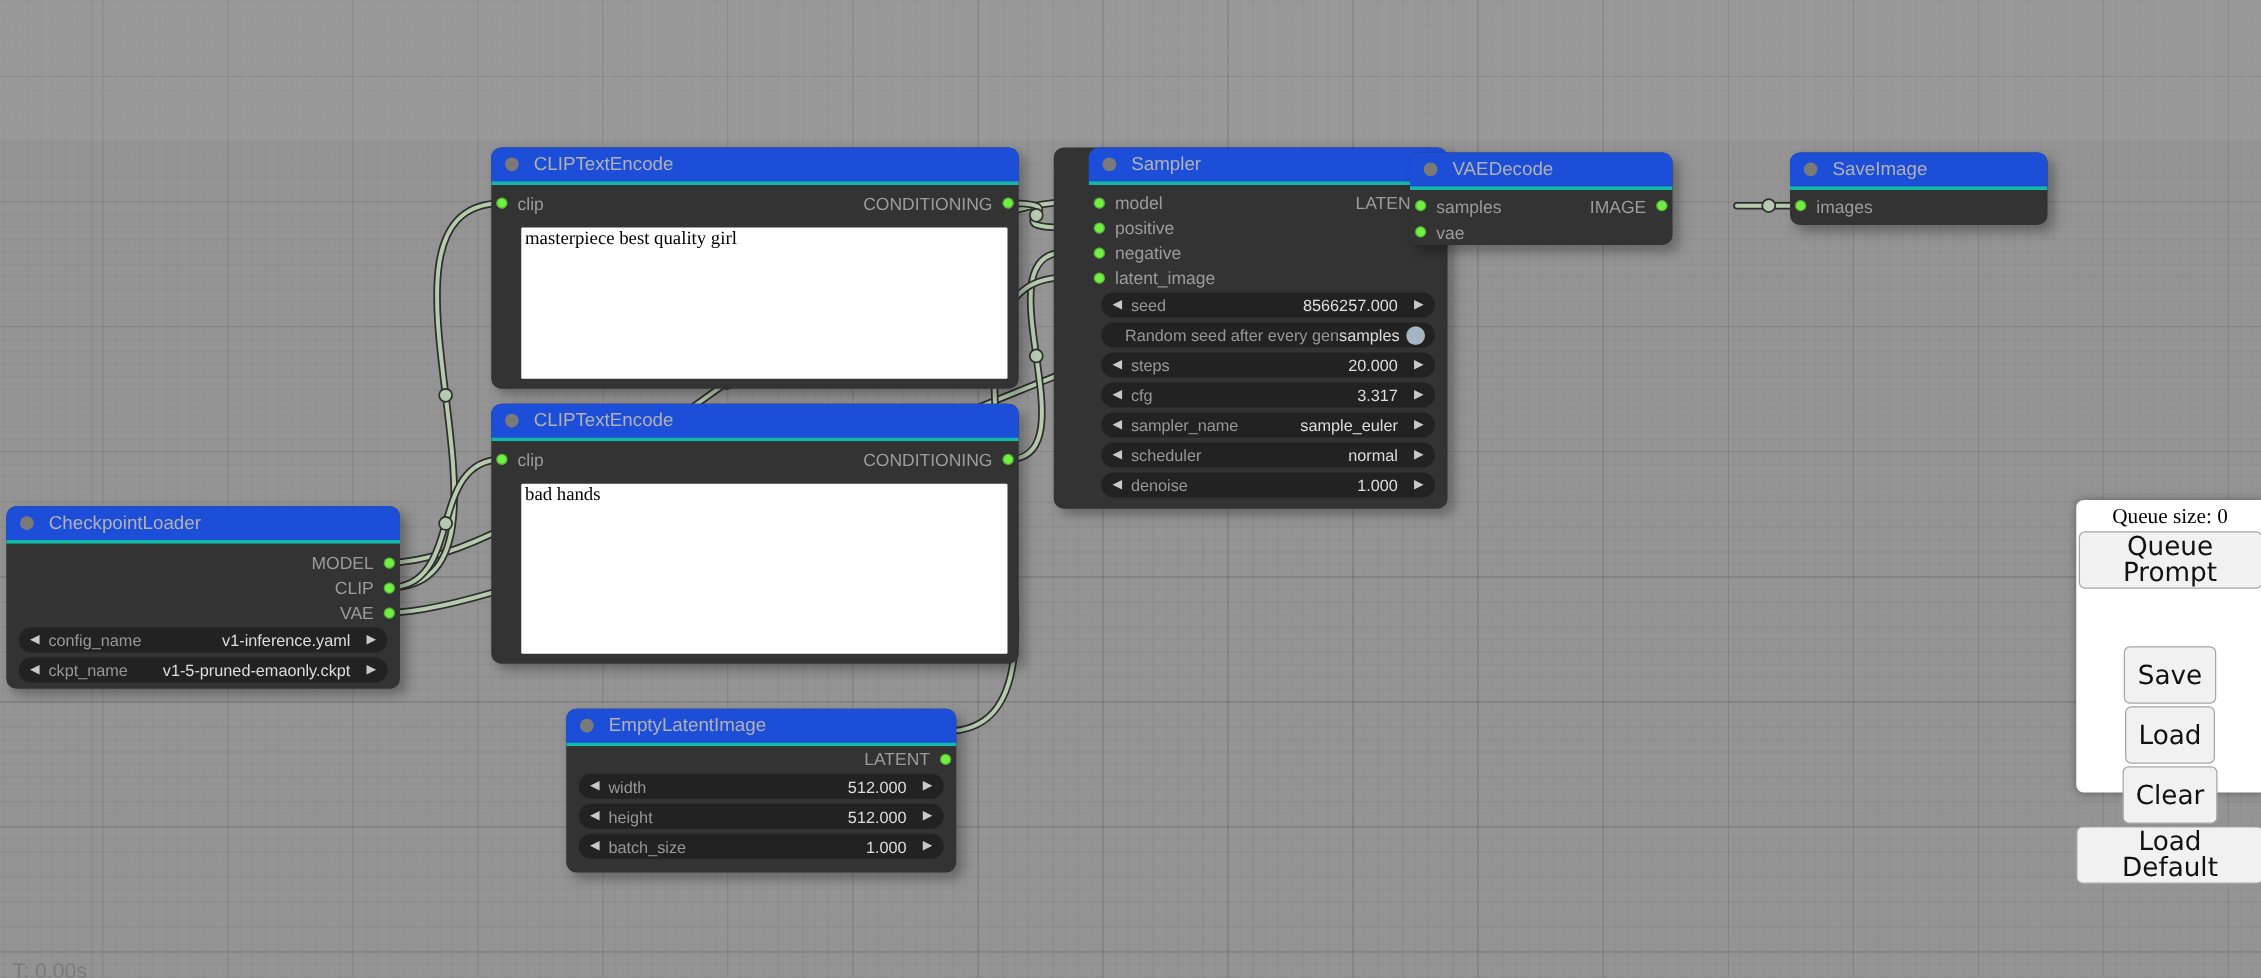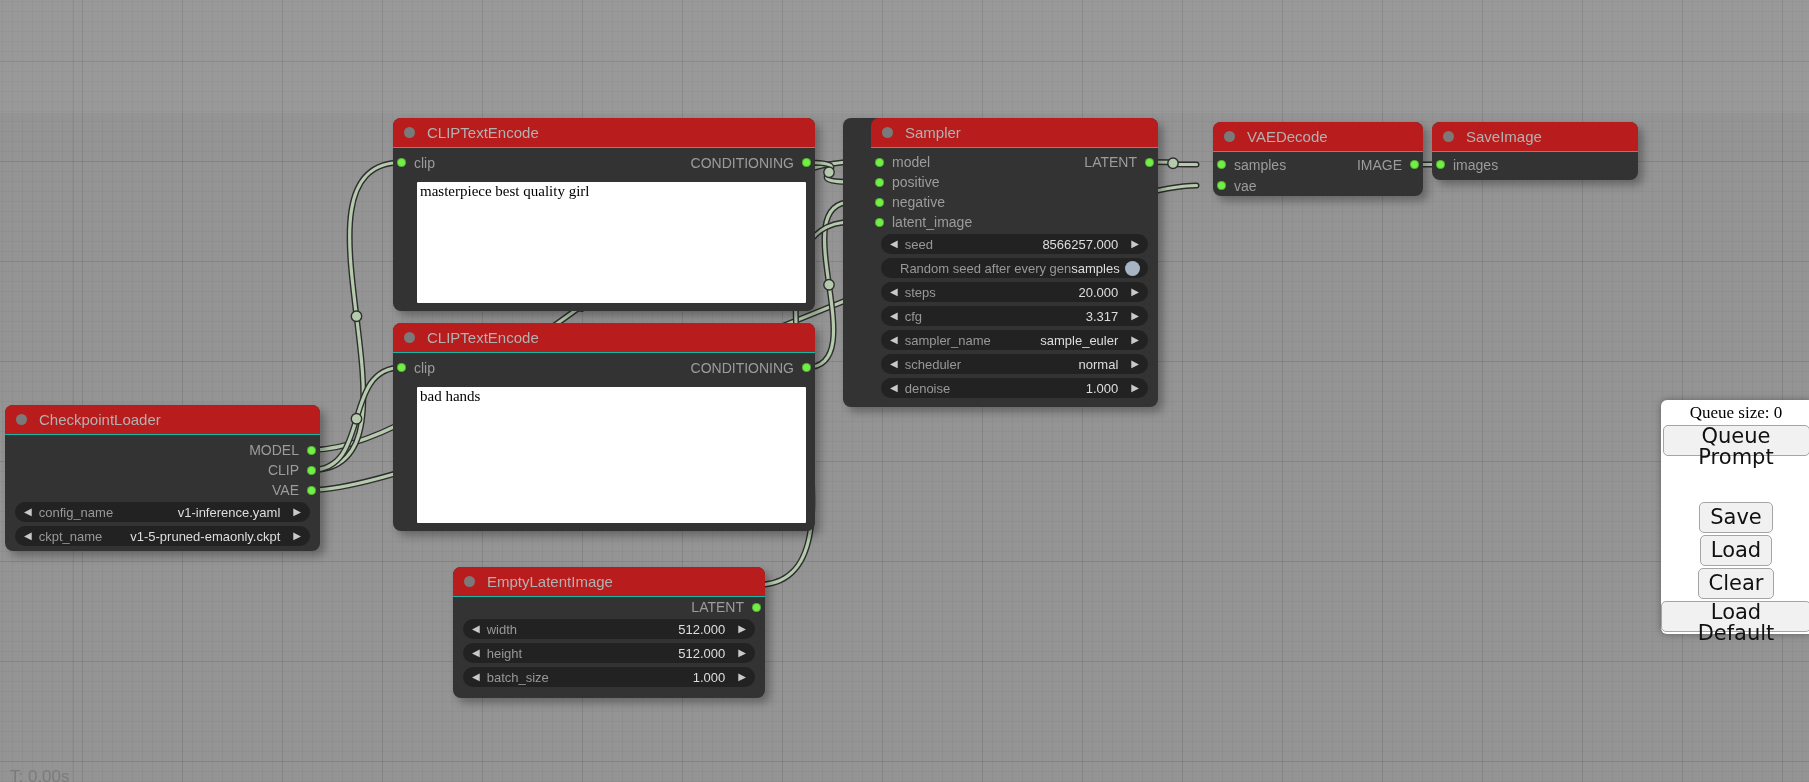--- a/index.html
+++ b/index.html
@@ -16,22 +16,22 @@
   }
   #top-band{position:absolute;top:0;left:0;right:0;height:113px;background:rgba(255,255,255,0.055);z-index:0;}
   #wires{position:absolute;left:0;top:0;width:1809px;height:782px;z-index:1;pointer-events:none;}
   #nodes{position:absolute;inset:0;z-index:2;}
   .node{
     position:absolute;background:#333333;border-radius:8px;
     box-shadow:5px 5px 9px rgba(0,0,0,0.30);
     display:flex;flex-direction:column;box-sizing:border-box;z-index:2;
   }
   .node-title{
-    height:30px;flex:0 0 30px;background:#b91c1c;border-radius:8px 8px 0 0;
-    display:flex;align-items:center;border-bottom:1px solid #14b8a6;box-sizing:border-box;
+    height:30px;flex:0 0 30px;background:#1d4ed8;border-radius:8px 8px 0 0;
+    display:flex;align-items:center;border-bottom:3px solid #14b8a6;box-sizing:border-box;
   }
   .collapse-dot{width:11px;height:11px;border-radius:50%;background:#7a7a7a;margin-left:11px;flex:0 0 auto;}
   .title-text{margin-left:12px;color:#b1b1b1;font-size:15px;white-space:nowrap;}
   .node-body{display:flex;flex-direction:column;flex:1;box-sizing:border-box;}
   .slot-row{display:flex;align-items:center;padding:0 4px;flex:0 0 auto;}
   .slot-left,.slot-right{display:flex;align-items:center;}
   .dot{width:9px;height:9px;border-radius:50%;flex:0 0 auto;box-shadow:inset 0 0 0 1px rgba(0,0,0,0.25);}
   .slot-left .dot{margin-right:8px;}
   .slot-right .dot{margin-left:8px;}
   .slot-label{color:#9c9c9c;font-size:14px;white-space:nowrap;}
@@ -53,21 +53,21 @@
   }
   #stats{position:absolute;left:10px;top:767px;color:#7b7b7b;font-size:17px;z-index:1;}
   #menu{
     position:absolute;left:1661px;top:400px;width:150px;height:234px;background:#ffffff;
     border-radius:6px 0 0 6px;box-shadow:0 0 7px rgba(0,0,0,0.35);z-index:10;
     display:flex;flex-direction:column;align-items:center;box-sizing:border-box;
   }
   #queue-size{font-family:"Liberation Serif",serif;font-size:17px;color:#000;margin-top:3px;flex:0 0 auto;}
   .menu-btn{
     font-family:"DejaVu Sans","Liberation Sans",sans-serif;font-size:21px;color:#111;
-    background:#f1f1f1;border:1px solid #a5a5a5;border-radius:5px;height:31px;
+    background:#f1f1f1;border:1px solid #a5a5a5;border-radius:5px;height:46px;
     padding:0 10px;box-sizing:border-box;flex:0 0 auto;line-height:1;
   }
   #queue-prompt{width:147px;margin-top:2px;}
   #menu-gap{flex:0 0 46px;}
   .menu-btn + .menu-btn{margin-top:2px;}
   #load-default{margin-top:2px;}
 </style>
 </head>
 <body>
 
@@ -290,21 +290,21 @@
           <span class="warrow">▶</span>
         </div>
         <div class="widget">
           <span class="warrow">◀</span>
           <span class="wlabel">denoise</span>
           <span class="wvalue">1.000</span>
           <span class="warrow">▶</span>
         </div>
       </div>
     </div>
-    <div class="node" style="left: 1213px; top: 122px; width: 210px; height: 74px;">
+    <div class="node" style="left: 1128px; top: 122px; width: 210px; height: 74px;">
       <div class="node-title">
         <div class="collapse-dot"></div>
         <span class="title-text">VAEDecode</span>
       </div>
       <div class="node-body" style="padding-top: 2px;">
         <div class="slot-row" style="height: 21px; flex: 0 0 21px;">
           <div class="slot-left">
             <div class="dot" id="vaedecode.samples" style="background: rgb(114, 239, 69);"></div>
             <span class="slot-label">samples</span>
           </div>

